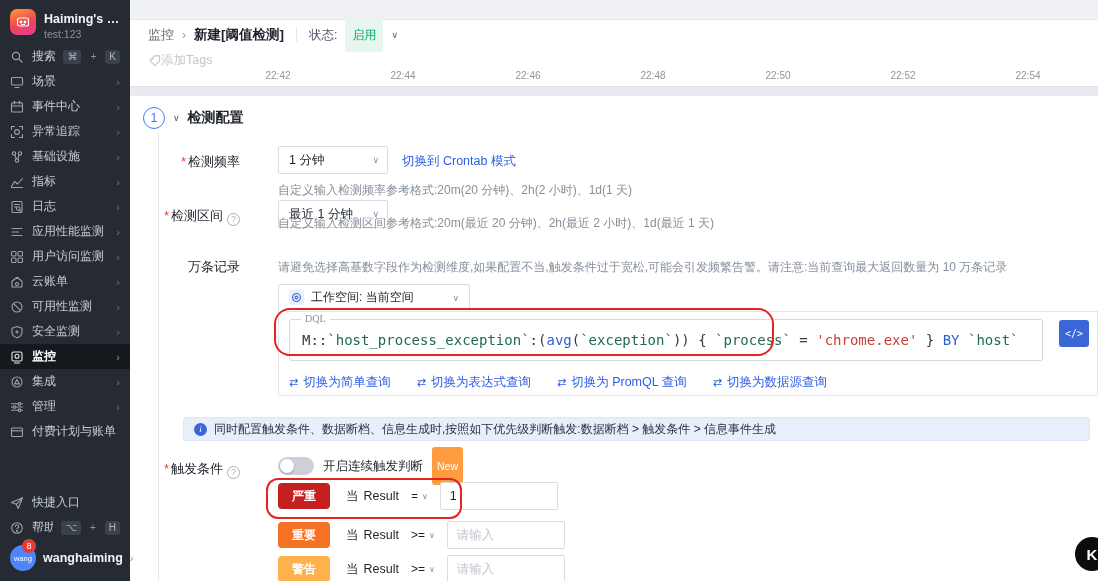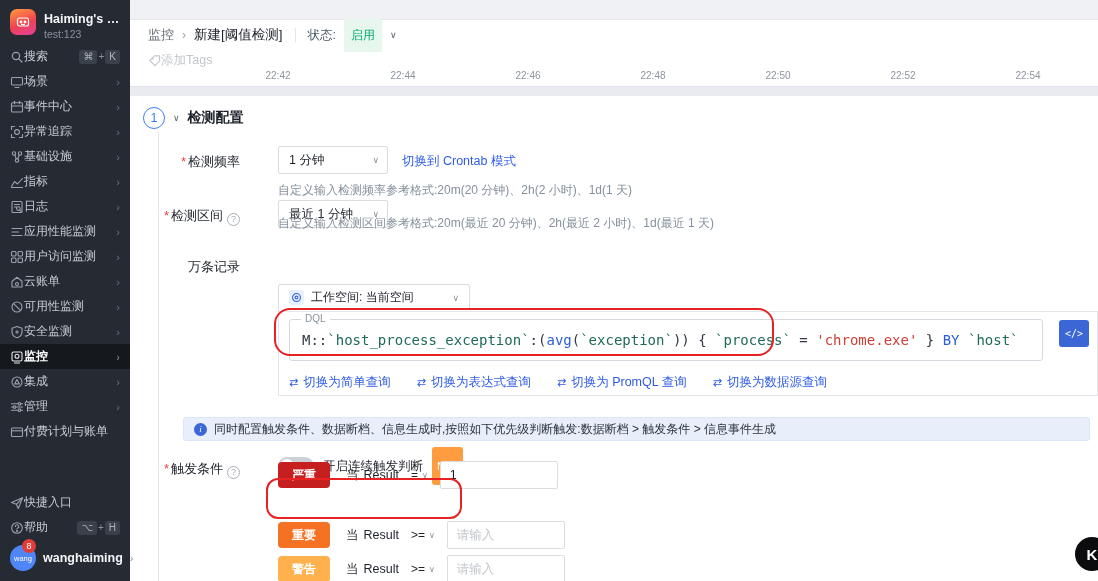--- a/index.html
+++ b/index.html
@@ -8,42 +8,42 @@
   #app { position:relative; width:1098px; height:581px; overflow:hidden; }
 
   
   .sidebar { position:absolute; left:0; top:0; width:130px; height:581px; background:#262b33; color:#c6ccd4; z-index:5; }
   .ws-head { padding:9px 10px 2px 10px; display:flex; gap:8px; align-items:flex-start; }
   .ws-logo { width:26px; height:26px; border-radius:7px; background:linear-gradient(160deg,#ff9a3e 0%,#f0434f 55%,#e340a1 100%); flex:0 0 26px; display:flex; align-items:center; justify-content:center; }
   .ws-meta { overflow:hidden; }
   .ws-name { font-size:12.5px; font-weight:bold; color:#f2f4f7; white-space:nowrap; overflow:hidden; text-overflow:ellipsis; line-height:16px; padding-top:2px;}
   .ws-sub { font-size:10.5px; color:#8a919c; line-height:15px; }
   .side-list { position:absolute; top:44px; left:0; right:0; }
-  .side-item { height:25px; display:flex; align-items:center; gap:0; padding:0 10px; font-size:12px; cursor:pointer; color:#c6ccd4; }
+  .side-item { height:25px; display:flex; align-items:center; gap:8px; padding:0 10px; font-size:12px; cursor:pointer; color:#c6ccd4; }
   .side-item .icn { width:14px; height:14px; flex:0 0 14px; display:flex; align-items:center; justify-content:center; color:#9aa3ad; }
   .side-item .lbl { flex:1; white-space:nowrap; overflow:hidden; }
   .side-item .chev { font-size:11px; color:#6a727e; }
   .side-item.active { background:#15181d; color:#ffffff; font-weight:bold; }
   .side-item.active .icn { color:#e8eaee; }
   .key { background:#3a414b; color:#aeb5bf; border-radius:3px; font-size:10px; padding:1px 4px; line-height:12px; }
   .kplus { color:#8a919c; font-size:10px; margin:0 1px; }
   .side-foot { position:absolute; bottom:0; left:0; right:0; padding-bottom:8px; }
   .avatar-row { height:30px; display:flex; align-items:center; gap:7px; padding:0 10px; margin-top:3px; cursor:pointer; }
   .avatar { position:relative; width:26px; height:26px; border-radius:50%; background:#4f86f7; color:#fff; font-size:7.5px; display:flex; align-items:center; justify-content:center; flex:0 0 26px; }
   .badge8 { position:absolute; top:-6px; left:12px; background:#e23c39; color:#fff; border-radius:50%; width:14px; height:14px; font-size:9px; display:flex; align-items:center; justify-content:center; }
   .uname { font-size:12.5px; color:#f2f4f7; font-weight:bold; }
   .uchev { color:#8a919c; font-size:10px; }
 
   
   .main { position:absolute; left:130px; top:0; right:0; bottom:0; background:#fff; }
   .top-strip { position:absolute; top:0; left:0; right:0; height:20px; background:#eff1f5; border-bottom:1px solid #e4e6eb; }
   .crumb-row { position:absolute; top:24px; left:18px; right:0; height:22px; display:flex; align-items:center; gap:8px; font-size:13px; }
   .crumb-root { color:#646a73; cursor:pointer; }
   .crumb-sep { color:#9aa0a8; font-size:12px; }
-  .crumb-cur { color:#1d2129; font-weight:normal; font-size:13.5px; }
+  .crumb-cur { color:#1d2129; font-weight:bold; font-size:13.5px; }
   .vdiv { width:1px; height:14px; background:#e5e6eb; margin:0 4px; }
   .status-lbl { color:#4e5969; font-size:12.5px; }
   .status-badge { background:#e8f7ee; color:#00a870; font-size:12px; padding:8px 7px; border-radius:2px; cursor:pointer; }
   .status-chev { color:#4e5969; font-size:9px; cursor:pointer; }
   .tags-row { position:absolute; top:50px; left:18px; height:20px; display:flex; align-items:center; cursor:text; }
   .tag-icn { color:#c2c6cc; }
   .tags-ph { color:#c2c6cc; font-size:12.5px; }
   .axis-row { position:absolute; top:70px; left:0; right:0; height:14px; }
   .axis-row span { position:absolute; width:40px; text-align:center; font-size:10px; color:#8f959e; }
   .gray-band { position:absolute; top:86px; left:0; right:0; height:10px; background:#e9ebf0; border-top:1px solid #dfe2e8; }
@@ -62,21 +62,21 @@
   .sel .sel-chev { position:absolute; right:8px; color:#86909c; font-size:9px; }
   .hint { position:absolute; left:148px; font-size:12px; color:#86909c; white-space:nowrap; }
   .blue-link { color:#2f5ce6; font-size:12.5px; cursor:pointer; white-space:nowrap; }
 
   .ws-tab { position:absolute; left:148px; top:284px; height:27px; width:192px; border:1px solid #d9dce1; border-bottom:1px solid #fff; border-radius:3px 3px 0 0; background:#fff; display:flex; align-items:center; gap:7px; padding:0 10px; font-size:12px; color:#1d2129; cursor:pointer; z-index:2; }
   .ws-tab .tchev { margin-left:auto; color:#86909c; font-size:9px; }
   .ws-icn { width:15px; height:15px; border-radius:3px; background:#e8efff; color:#3a66d6; display:flex; align-items:center; justify-content:center; }
 
   .query-panel { position:absolute; left:148px; right:0; top:311px; height:85px; border:1px solid #e5e6eb; background:#fff; }
   .dql-box { position:absolute; left:10px; top:7px; right:54px; height:42px; border:1px solid #d5d8de; border-radius:3px; background:#fff; }
-  .dql-label { position:absolute; top:-7px; left:11px; background:#fff; padding:0 4px; font-size:10px; color:#8a919c; font-family:Liberation Sans, sans-serif; }
+  .dql-label { position:absolute; top:-7px; left:11px; background:#fff; padding:0 4px; font-size:10px; color:#8a919c; font-family:Liberation Serif, serif; }
   .dql-text { position:absolute; left:12px; top:12px; font-family:"DejaVu Sans Mono",monospace; font-size:14px; white-space:nowrap; }
   .seg-plain { color:#333a45; } .seg-ident { color:#1e6a57; } .seg-func { color:#2b5fd9; } .seg-str { color:#cf3d33; } .seg-kw { color:#2b5fd9; }
   .code-btn { position:absolute; right:8px; top:8px; width:30px; height:27px; background:#3a66d6; border-radius:3px; color:#fff; font-size:10px; font-family:"DejaVu Sans Mono",monospace; display:flex; align-items:center; justify-content:center; cursor:pointer; }
   .switch-row { position:absolute; left:10px; top:62px; display:flex; gap:26px; }
   .switch-row .sw { display:flex; align-items:center; gap:5px; font-size:12px; }
   .sw-icn { color:#2f5ce6; font-size:11px; }
 
   .anno { position:absolute; border:2.5px solid #e62222; border-radius:16px; pointer-events:none; z-index:4; }
   .anno-dql { left:144px; top:308px; width:500px; height:48px; }
   .anno-row { left:136px; top:478px; width:196px; height:41px; border-radius:12px; }
@@ -397,20 +397,21 @@
     <div class="hint" style="top:182px">自定义输入检测频率参考格式:20m(20 分钟)、2h(2 小时)、1d(1 天)</div>
 
     <div class="form-label req" style="top:207px"><span>检测区间</span><span class="qmark">?</span></div>
     <div class="sel" style="left:148px; top:200px; width:110px;">
       <span>最近 1 分钟</span>
       <span class="sel-chev">∨</span>
     </div>
     <div class="hint" style="top:215px">自定义输入检测区间参考格式:20m(最近 20 分钟)、2h(最近 2 小时)、1d(最近 1 天)</div>
 
     <div class="form-label" style="top:258px">万条记录</div>
+    <div class="hint" style="top:259px; color:#86909c;">请避免选择高基数字段作为检测维度,如果配置不当,触发条件过于宽松,可能会引发频繁告警。请注意:当前查询最大返回数量为 10 万条记录</div>
 
     <div class="ws-tab">
       <span class="ws-icn">
           <svg width="11" height="11" viewBox="0 0 14 14" fill="none" stroke="currentColor" stroke-width="1.4">
             <circle cx="7" cy="7" r="5"></circle>
             <circle cx="7" cy="7" r="1.8"></circle>
           </svg>
         </span>
       <span>工作空间: 当前空间</span>
       <span class="tchev">∨</span>
@@ -449,21 +450,21 @@
 
     <div class="form-label req" style="top:460px"><span>触发条件</span><span class="qmark">?</span></div>
     <div class="toggle-row">
       <span class="toggle">
           <span class="knob"></span>
         </span>
       <span class="toggle-lbl">开启连续触发判断</span>
       <span class="new-badge">New</span>
     </div>
 
-    <div class="trig-row" style="top:461px">
+    <div class="trig-row" style="top:482px">
       <button class="sev-btn sev-critical">严重</button>
       <span class="when">当</span>
       <span class="metric-n">Result</span>
       <span class="op-box">
           <span class="op">=</span>
           <span class="oc">∨</span>
         </span>
       <input class="trig-input" type="text" value="1" style="">
     </div>
 

